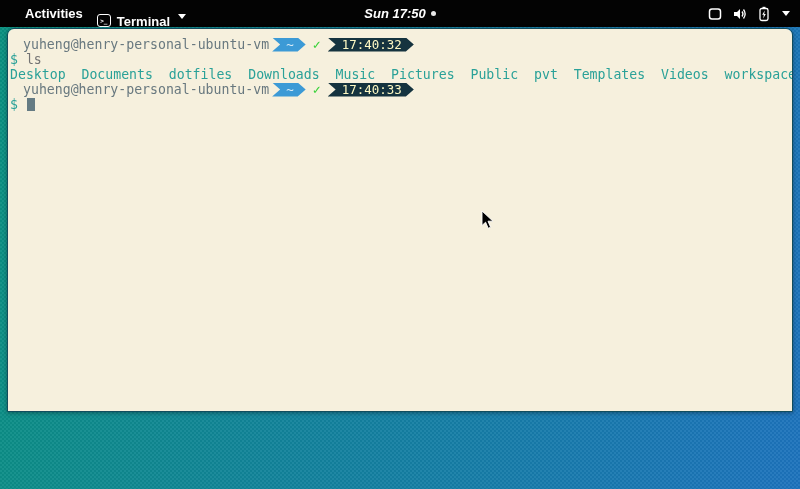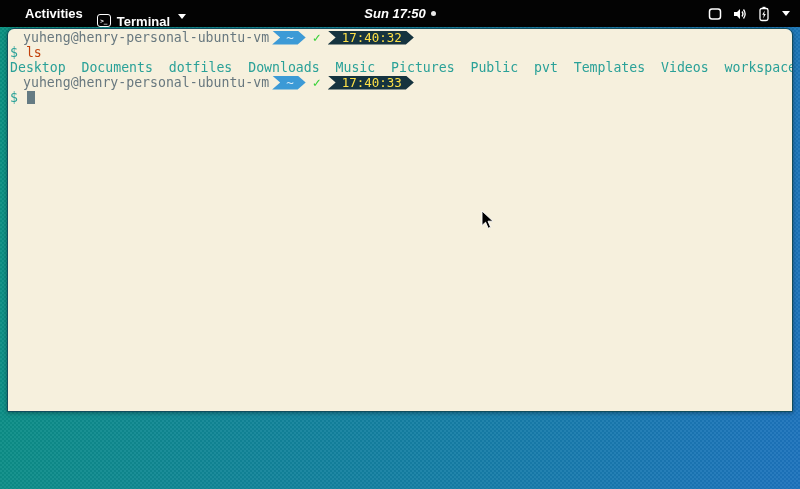--- a/index.html
+++ b/index.html
@@ -50,36 +50,36 @@
     border-bottom:1px solid #b7b3ad;
     display:flex; align-items:center; justify-content:center; position:relative;
     font-size:13px; font-weight:bold; color:#4a4a4a;
   }
   .close-btn {
     position:absolute; right:12px; top:3px; width:22px; height:22px;
     display:flex; align-items:center; justify-content:center;
     color:#3a3a3a; font-size:13px; font-weight:bold; cursor:default;
   }
   .term-body {
-    flex:1; background:#f6f0dd; padding:1px 0 0 2px;
+    flex:1; background:#f6f0dd; padding:8px 0 0 2px;
     font-family:"DejaVu Sans Mono", monospace; font-size:13.2px; line-height:15px;
     color:#657b83; position:relative;
   }
   .term-line { white-space:pre; height:15px; display:flex; align-items:center; }
   .p-user { padding-left:13px; color:#68787f; }
   .badge {
     display:inline-block; height:14px; line-height:14px; font-size:12.5px;
     padding:0 12px 0 14px; margin-left:3px;
     clip-path:polygon(0 0, calc(100% - 8px) 0, 100% 50%, calc(100% - 8px) 100%, 0 100%, 8px 50%);
   }
   .badge.blue { background:#3c9ad6; color:#d9ecf8; }
-  .badge.dark { background:#15333f; color:#fde047; }
+  .badge.dark { background:#15333f; color:#fef9c3; }
   .check { color:#3ad23a; font-weight:bold; margin:0 4px 0 7px; }
   .dollar { color:#2aa198; }
-  .cmd { color:#c2410c; }
+  .cmd { color:#737373; }
   .dirs { color:#2aa198; }
   .cursor-block { display:inline-block; width:8px; height:13px; background:#657b83; margin-left:1px; vertical-align:middle; }
 
   
   .pointer { position:absolute; left:481px; top:210px; }
 </style>
 </head>
 <body>
 
 <div class="topbar">

